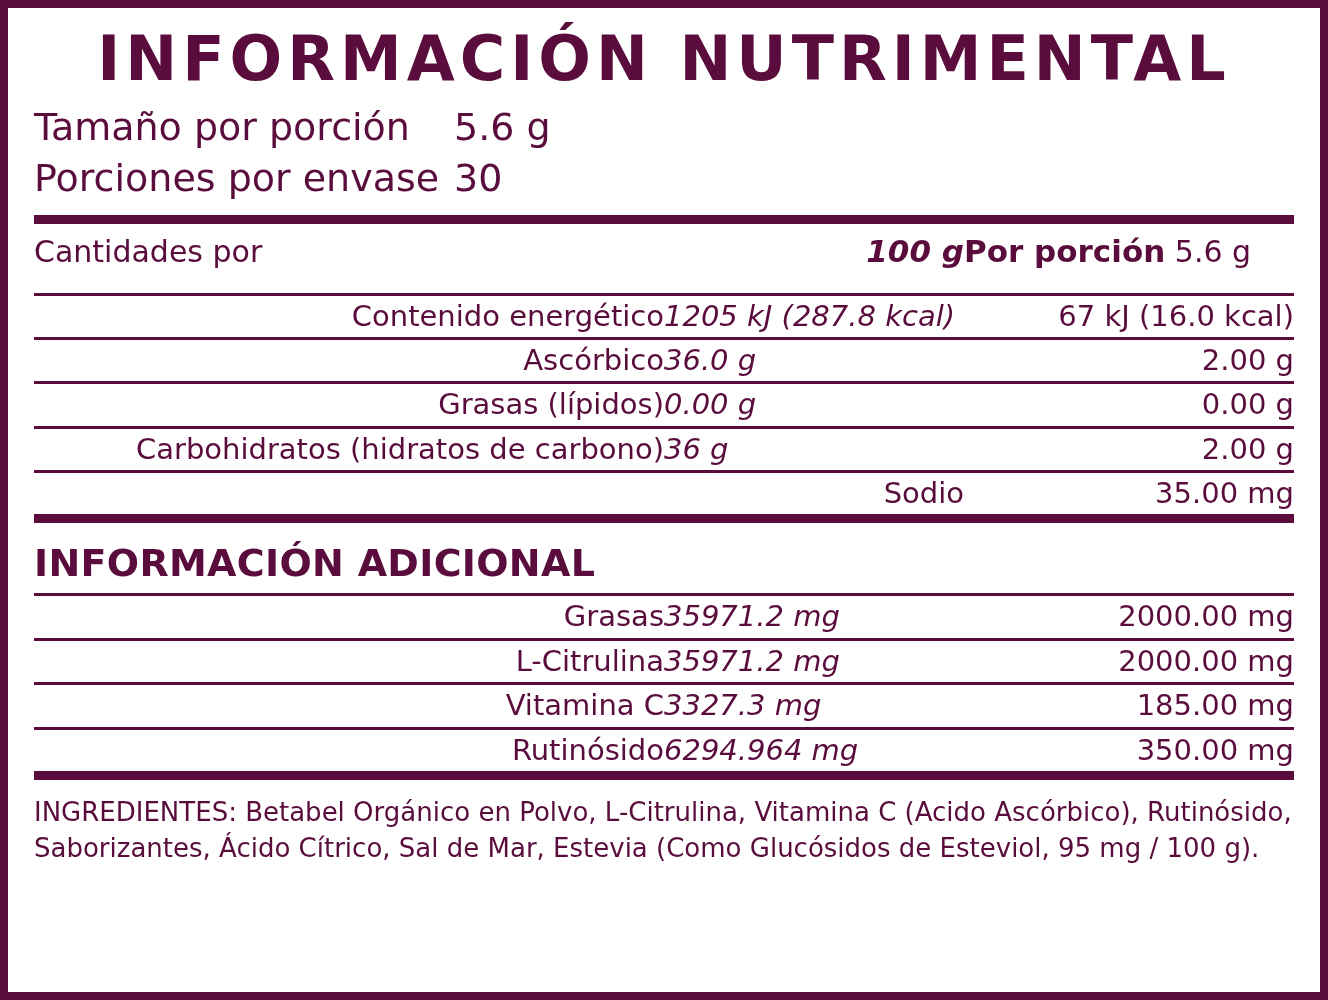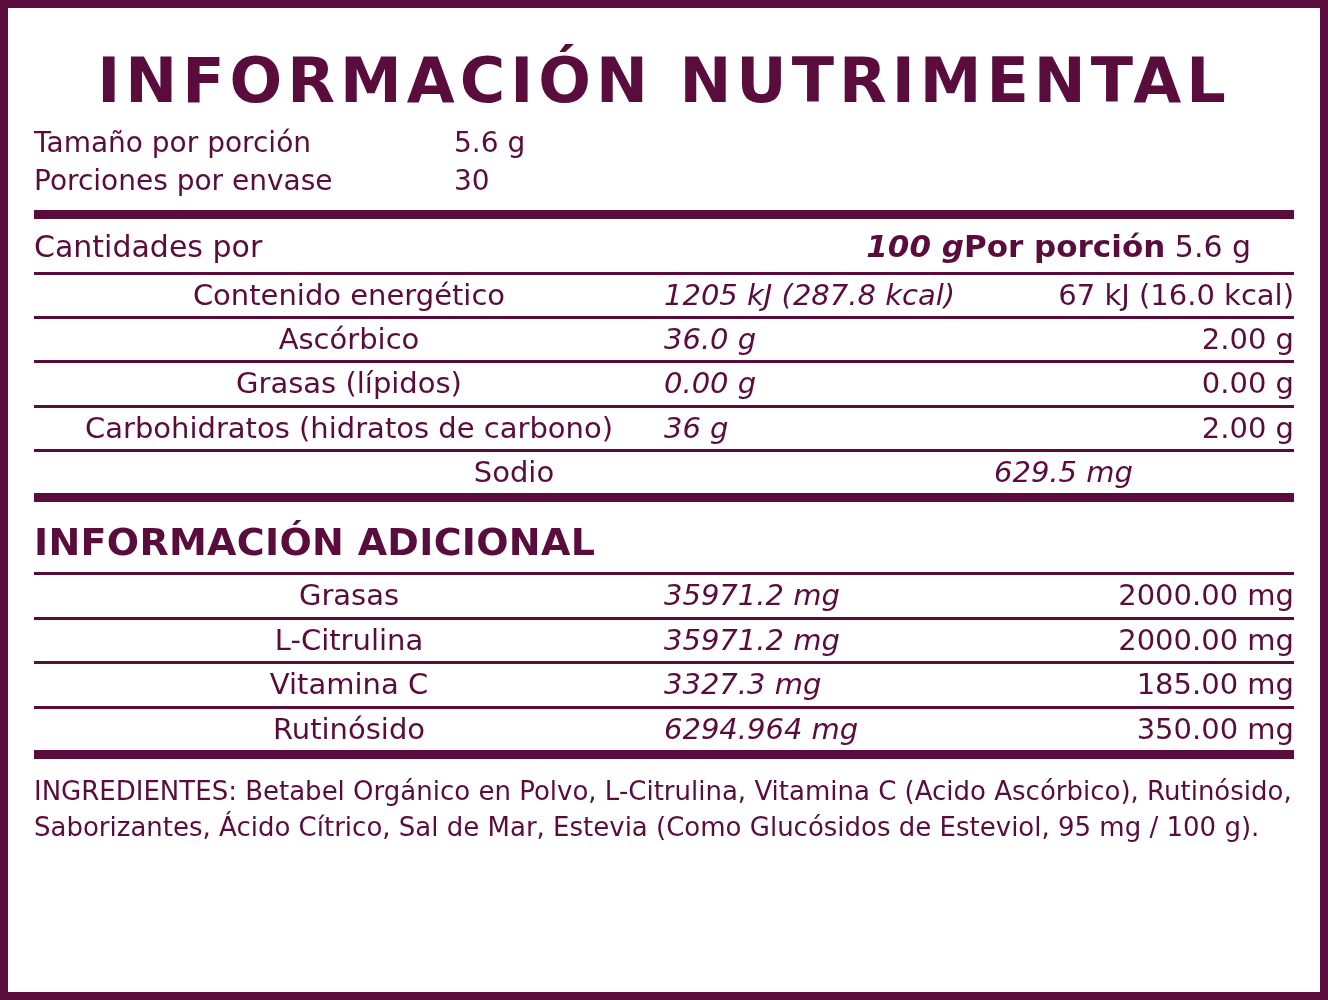--- a/index.html
+++ b/index.html
@@ -27,33 +27,33 @@
   }
 
   
   .title {
     font-size: 62px;
     font-weight: bold;
     letter-spacing: 5px;
     text-align: center;
     color: #5a0d3d;
     line-height: 1;
-    padding-top: 42px;
+    padding-top: 20px;
     padding-bottom: 12px;
     white-space: nowrap;
   }
 
   
   .serving-block {
     padding-bottom: 10px;
   }
   .serving-row {
     display: flex;
     align-items: baseline;
-    font-size: 28px;
+    font-size: 38px;
     line-height: 1.35;
     justify-content: space-between;
   }
   .serving-label {
     width: 420px;
     flex: none;
   }
   .serving-value {
     flex: 1;
   }
@@ -67,21 +67,21 @@
   .rule-thin {
     height: 3px;
     background: #5a0d3d;
   }
 
   
   .cols-header {
     display: flex;
     align-items: baseline;
     font-size: 30px;
-    padding: 9px 0 8px 0;
+    padding: 9px 0 24px 0;
   }
   .col-name {
     flex: 1;
     text-align: left;
   }
   .col-100 {
     width: 300px;
     text-align: right;
     font-weight: bold;
     font-size: 31px;
@@ -94,21 +94,21 @@
   .col-serv b { font-size: 31px; }
 
   
   .nrow {
     display: flex;
     align-items: baseline;
     font-size: 29px;
     padding: 3px 0 3px 0;
     line-height: 1.22;
   }
-  .nrow .n-name { flex: 1; text-align: center; }
+  .nrow .n-name { flex: 1; text-align: right; }
   .nrow .n-a { width: 300px; text-align: left; font-style: italic; }
   .nrow .n-b { width: 330px; text-align: right; }
 
   
   .add-heading {
     font-size: 38px;
     font-weight: bold;
     padding: 18px 0 8px 0;
     letter-spacing: 0.3px;
   }
@@ -172,21 +172,21 @@
 
     <div class="nrow">
       <div class="n-name">Carbohidratos (hidratos de carbono)</div>
       <div class="n-a">36 g</div>
       <div class="n-b">2.00 g</div>
     </div>
     <div class="rule-thin"></div>
 
     <div class="nrow">
       <div class="n-name">Sodio</div>
-      <div class="n-a">629.5 mg</div>
+      <div class="n-b">35.00 mg</div>
     </div>
 
     <div class="rule-thick"></div>
 
     <div class="add-heading">INFORMACIÓN ADICIONAL</div>
 
     <div class="rule-thin"></div>
 
     <div class="nrow">
       <div class="n-name">Grasas</div>

